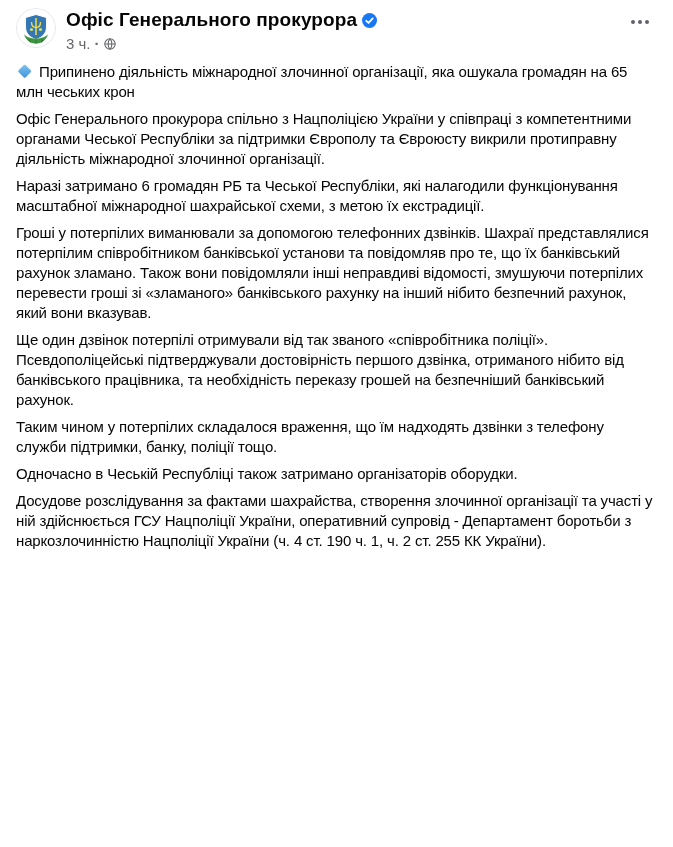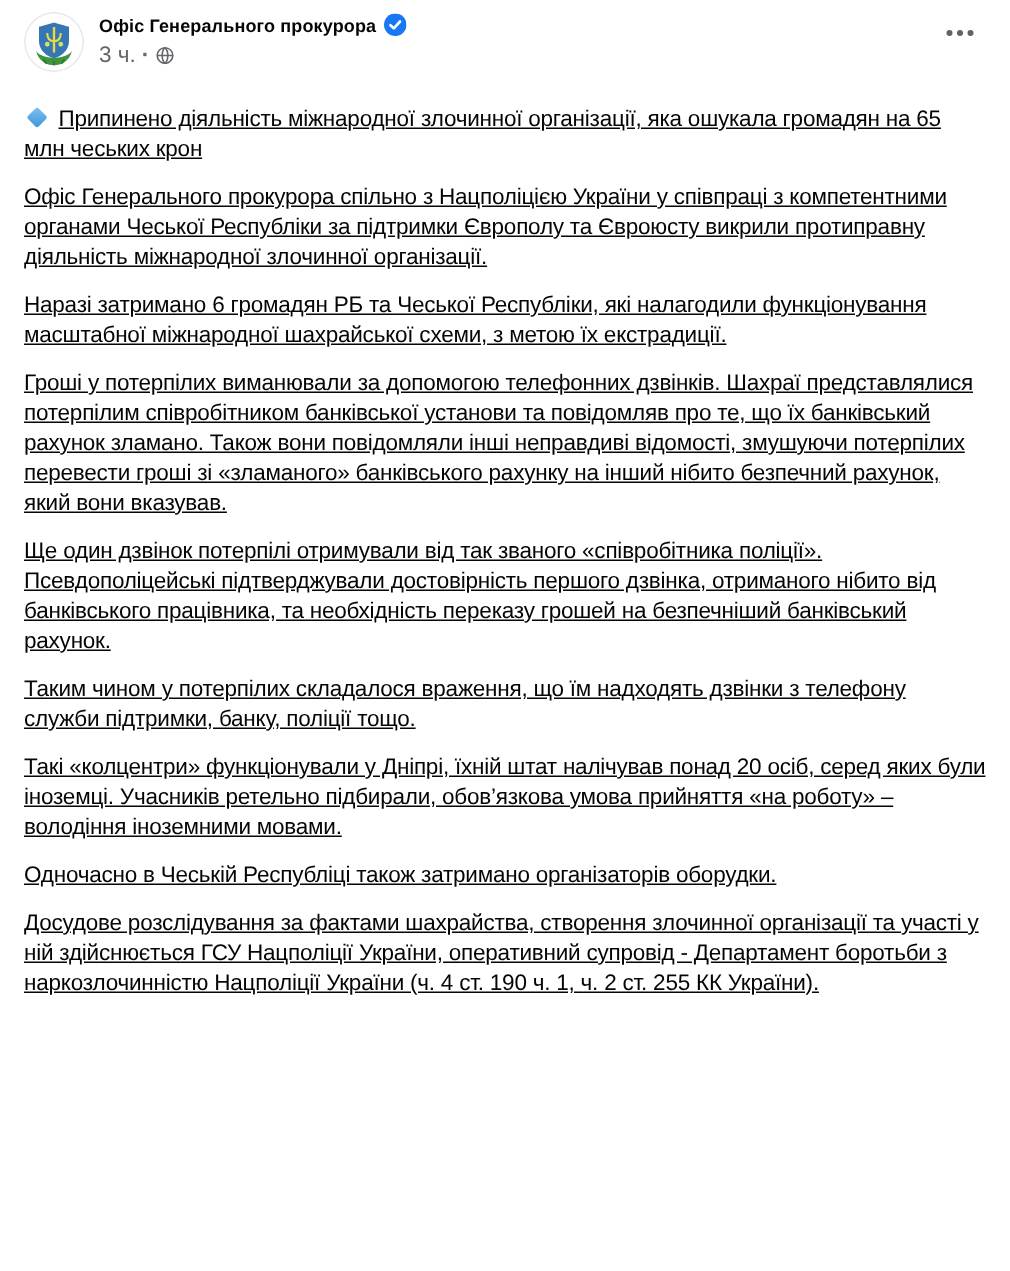--- a/index.html
+++ b/index.html
@@ -23,21 +23,21 @@
     width: 40px; height: 40px;
     border-radius: 50%;
     flex: 0 0 40px;
     overflow: hidden;
     cursor: pointer;
   }
   .avatar svg { display: block; width: 40px; height: 40px; }
   .hinfo { margin-left: 10px; flex: 1 1 auto; padding-top: 1px; }
   .name-row { display: flex; align-items: center; gap: 5px; }
   .page-name {
-    font-size: 12px;
+    font-size: 19px;
     font-weight: 700;
     color: #050505;
     letter-spacing: .1px;
     cursor: pointer;
   }
   .badge { display: inline-flex; width: 15px; height: 15px; }
   .badge svg { width: 15px; height: 15px; }
   .meta-row {
     display: flex;
     align-items: center;
@@ -66,21 +66,21 @@
   }
 
   
   .post-body {
     padding: 6px 16px 14px 16px;
     font-size: 15px;
     line-height: 20px;
     color: #050505;
     letter-spacing: -.15px;
   }
-  .para { margin: 12px 0 7px 0; text-decoration: underline; }
+  .para { margin: 0 0 7px 0; }
   .para:last-child { margin-bottom: 0; }
   .diamond {
     display: inline-block;
     width: 10px; height: 10px;
     margin: 0 10px 0 3px;
     background: linear-gradient(135deg, #7fc1ee 0%, #3d95dd 100%);
     transform: rotate(45deg) translateY(-1px);
     border-radius: 1.5px;
   }
 </style>
@@ -132,18 +132,17 @@
     </div>
   </div>
 
   <div class="post-body">
     <p class="para"><span class="diamond"></span><span>Припинено діяльність міжнародної злочинної організації, яка ошукала громадян на 65 млн чеських крон</span></p>
     <p class="para">Офіс Генерального прокурора спільно з Нацполіцією України у співпраці з компетентними органами Чеської Республіки за підтримки Європолу та Євроюсту викрили протиправну діяльність міжнародної злочинної організації.</p>
     <p class="para">Наразі затримано 6 громадян РБ та Чеської Республіки, які налагодили функціонування масштабної міжнародної шахрайської схеми, з метою їх екстрадиції.</p>
     <p class="para">Гроші у потерпілих виманювали за допомогою телефонних дзвінків. Шахраї представлялися потерпілим співробітником банківської установи та повідомляв про те, що  їх банківський рахунок зламано. Також вони повідомляли інші неправдиві відомості, змушуючи потерпілих перевести гроші зі «зламаного» банківського рахунку на інший нібито безпечний рахунок, який вони вказував.</p>
     <p class="para">Ще один дзвінок потерпілі отримували від так званого «співробітника поліції». Псевдополіцейські підтверджували достовірність першого дзвінка, отриманого нібито від банківського працівника, та необхідність переказу грошей на безпечніший банківський рахунок.</p>
     <p class="para">Таким чином у потерпілих складалося враження, що їм надходять дзвінки з телефону служби підтримки, банку, поліції тощо.</p>
-    <p class="para">Такі «колцентри» функціонували у Дніпрі, їхній штат налічував понад 20 осіб, серед яких були іноземці. Учасників ретельно підбирали, обов’язкова умова прийняття «на роботу» – володіння іноземними мовами.</p>
     <p class="para">Одночасно в Чеській Республіці також затримано організаторів оборудки.</p>
     <p class="para">Досудове розслідування за фактами шахрайства, створення  злочинної організації та участі у ній здійснюється  ГСУ Нацполіції України, оперативний  супровід - Департамент боротьби з наркозлочинністю Нацполіції України (ч. 4 ст. 190 ч. 1, ч. 2 ст. 255 КК України).</p>
   </div>
 
 </div>
 
 </body></html>

